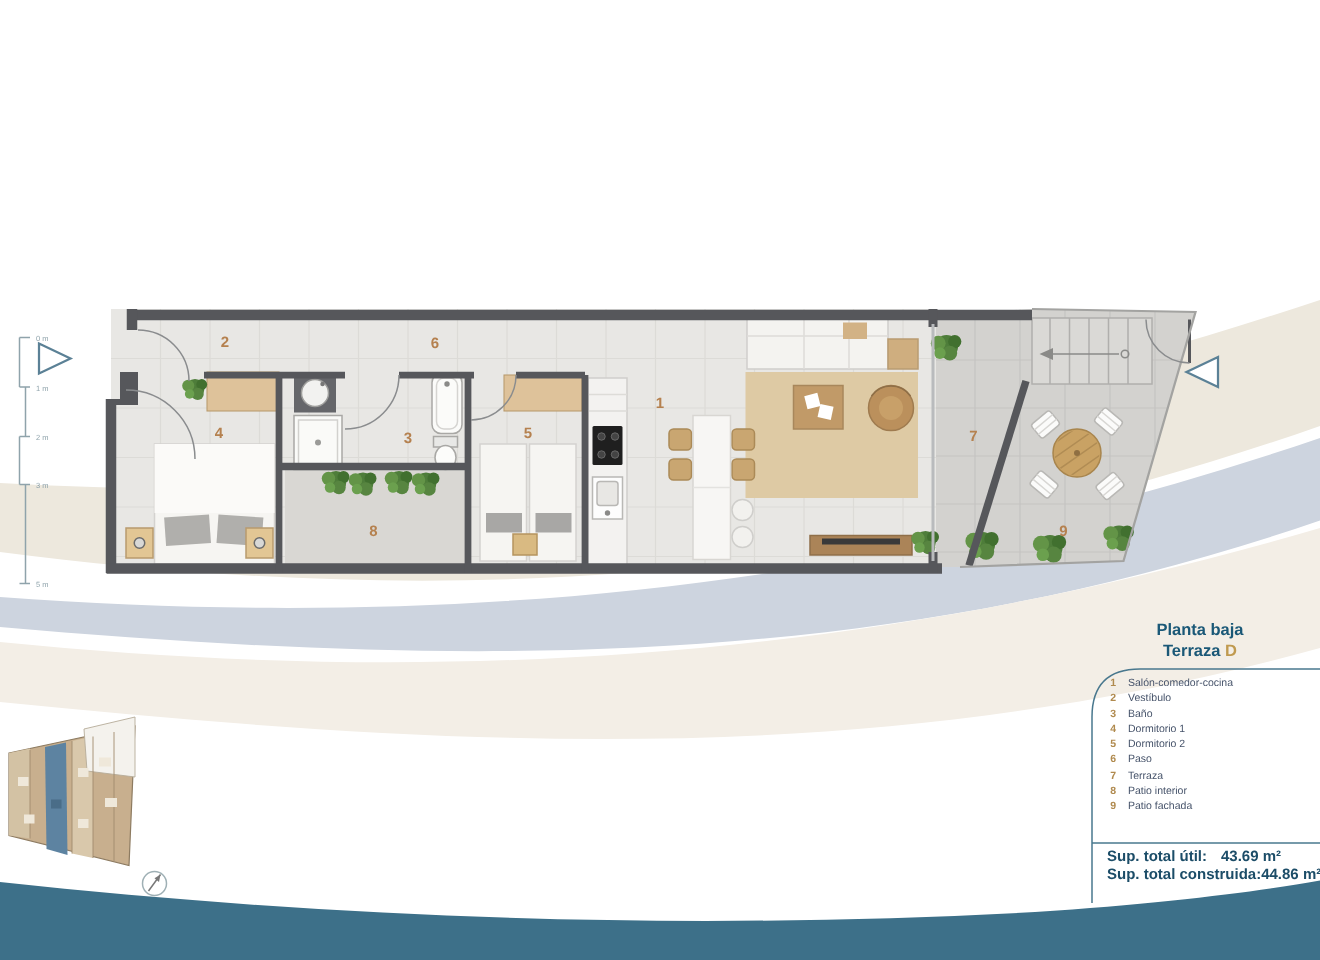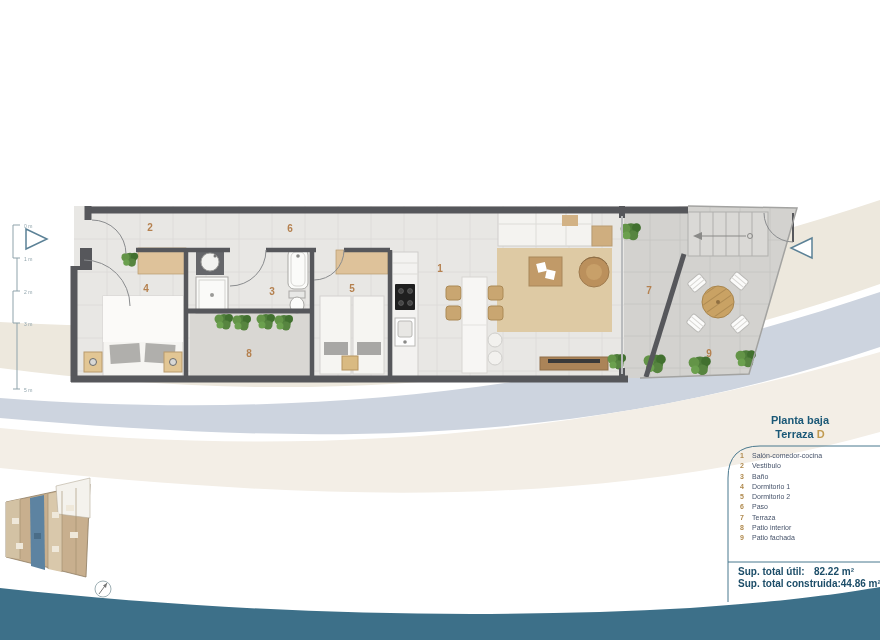--- a/index.html
+++ b/index.html
@@ -316,19 +316,19 @@
     </div>
   <div class="legend-row">
       <span class="legend-num">9</span>
       <span class="legend-label">Patio fachada</span>
     </div>
 </div>
 
 <div class="totals">
   <div class="totals-row">
     <span>Sup. total útil:</span>
-    <span>82.22 m²</span>
+    <span>43.69 m²</span>
   </div>
   <div class="totals-row">
     <span>Sup. total construida:</span>
     <span>44.86 m²</span>
   </div>
 </div>
 
 </body></html>

